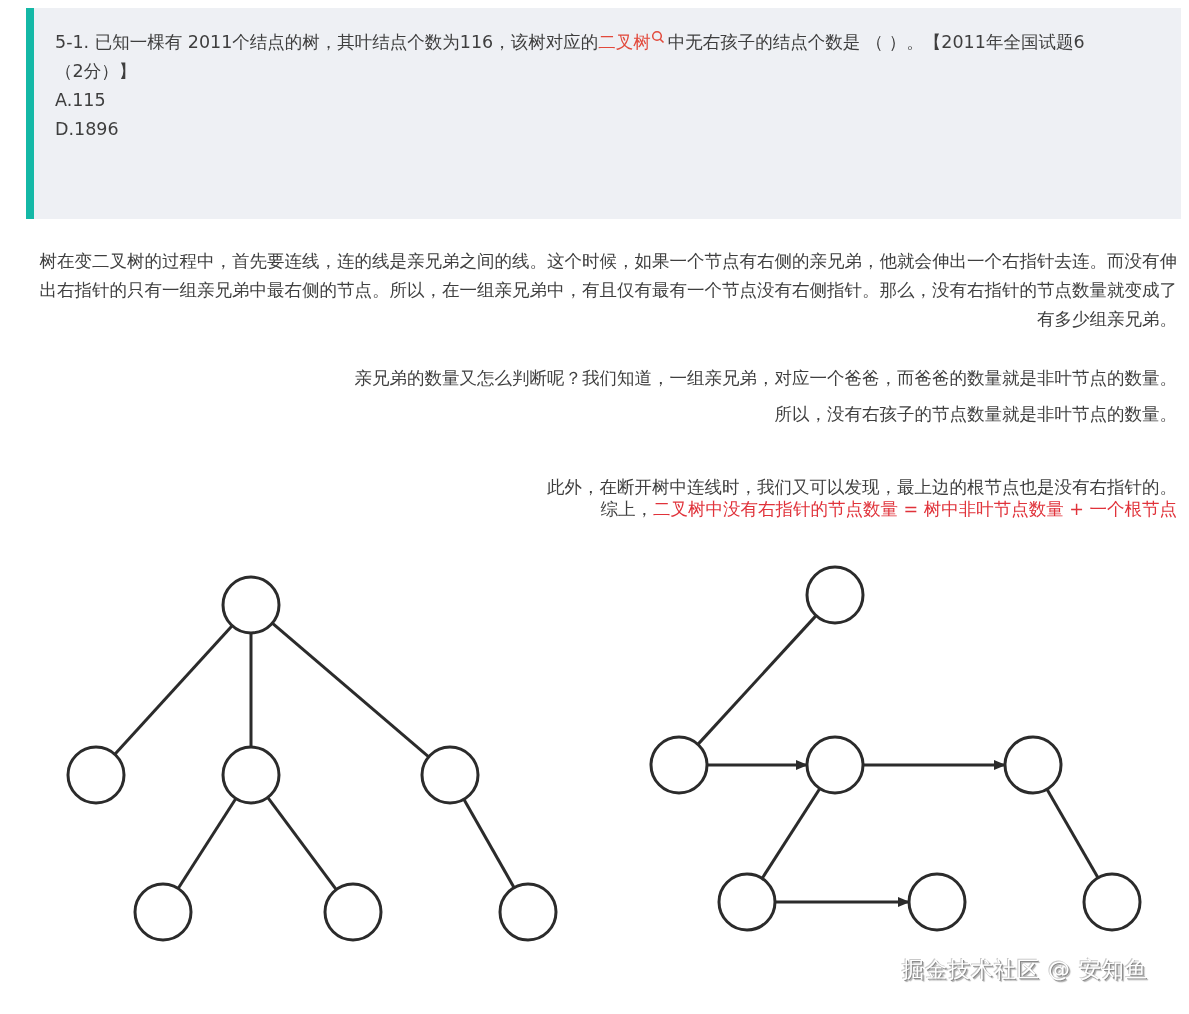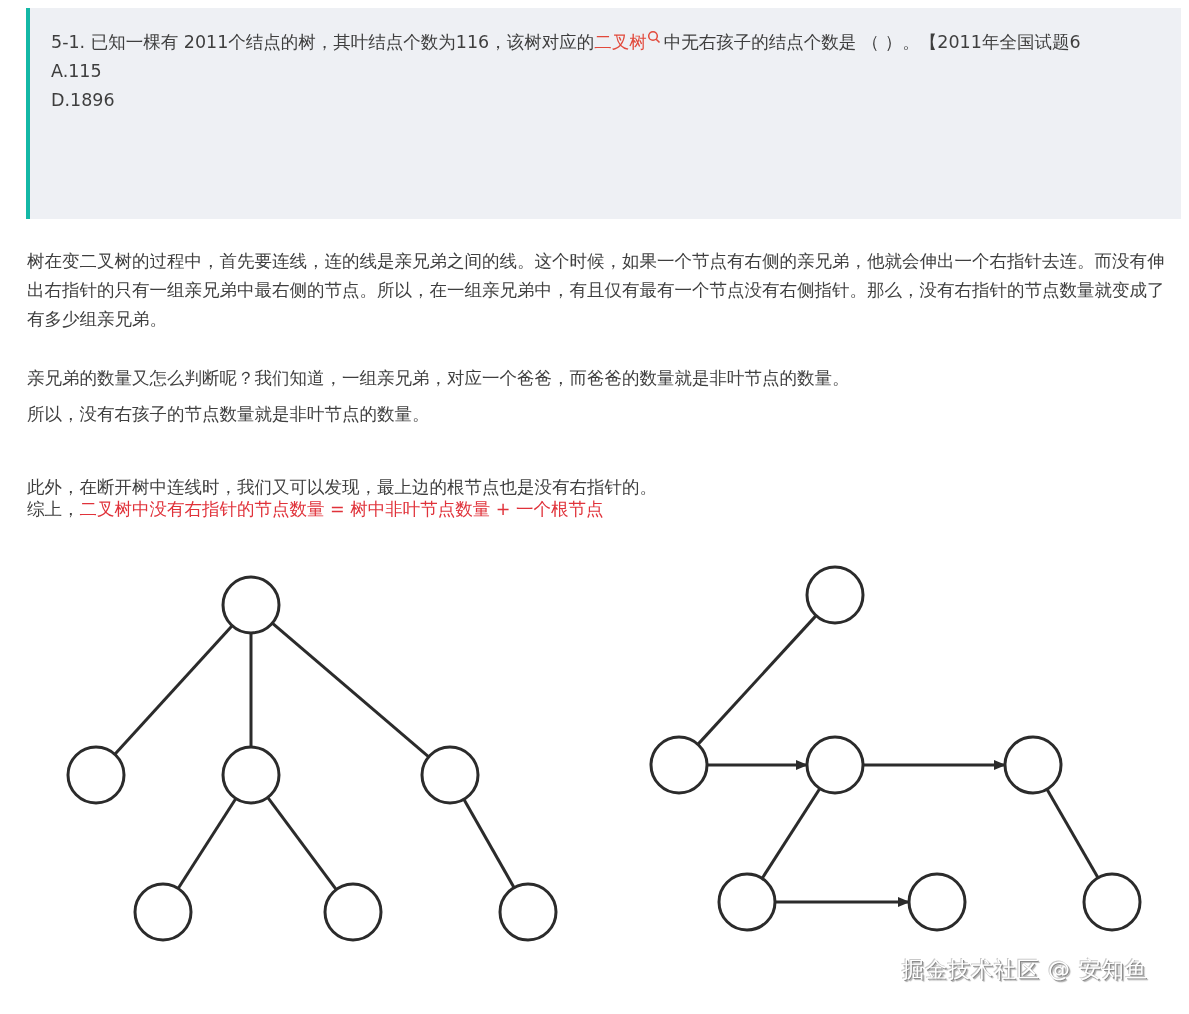--- a/index.html
+++ b/index.html
@@ -15,21 +15,21 @@
     font-family: "DejaVu Sans", "Liberation Sans", sans-serif;
     color: #3f3f3f;
   }
   .quote-box {
     position: absolute;
     left: 26px;
     top: 8px;
     width: 1155px;
     height: 211px;
     background: #eef0f4;
-    border-left: 4px solid #14b8a6;
+    border-left: 8px solid #14b8a6;
     box-sizing: border-box;
     padding: 20px 20px 0 21px;
     font-size: 17.5px;
     line-height: 29px;
     color: #3e3e3e;
   }
   .quote-box .q-line { display: block; }
   .highlight-link { color: #e2493b; }
   .search-glyph {
     display: inline-block;
@@ -41,20 +41,21 @@
   }
   .option { display: block; }
   .para {
     position: absolute;
     left: 27px;
     width: 1150px;
     font-size: 17.5px;
     line-height: 29px;
     color: #3f3f3f;
     margin: 0;
+    text-align: right;
   }
   .emph {
     color: #e0323a;
     font-weight: normal;
   }
   .tree-svg {
     position: absolute;
     left: 0;
     top: 540px;
     width: 1189px;
@@ -71,20 +72,21 @@
   }
 </style>
 </head>
 <body>
 
 <div class="quote-box">
   <span class="q-line"><span>5-1. 已知一棵有 2011个结点的树，其叶结点个数为116，该树对应的</span><span class="highlight-link"><span>二叉树</span><svg class="search-glyph" viewBox="0 0 14 16">
           <circle cx="6" cy="6" r="4.3" fill="none" stroke="#e2493b" stroke-width="1.5"></circle>
           <line x1="9.2" y1="9.2" x2="12.5" y2="12.5" stroke="#e2493b" stroke-width="1.6"></line>
         </svg></span><span>中无右孩子的结点个数是 （ ）。【2011年全国试题6</span></span>
+  <span class="q-line">（2分）】</span>
   <span class="option">A.115</span>
   <span class="option">D.1896</span>
 </div>
 
 <p class="para" style="top:247px;">树在变二叉树的过程中，首先要连线，连的线是亲兄弟之间的线。这个时候，如果一个节点有右侧的亲兄弟，他就会伸出一个右指针去连。而没有伸出右指针的只有一组亲兄弟中最右侧的节点。所以，在一组亲兄弟中，有且仅有最有一个节点没有右侧指针。那么，没有右指针的节点数量就变成了有多少组亲兄弟。</p>
 <p class="para" style="top:352px;margin-top:12px;">亲兄弟的数量又怎么判断呢？我们知道，一组亲兄弟，对应一个爸爸，而爸爸的数量就是非叶节点的数量。</p>
 <p class="para" style="top:400px;">所以，没有右孩子的节点数量就是非叶节点的数量。</p>
 <p class="para" style="top:473px;">此外，在断开树中连线时，我们又可以发现，最上边的根节点也是没有右指针的。</p>
 <p class="para" style="top:495px;"><span>综上，</span><span class="emph">二叉树中没有右指针的节点数量 = 树中非叶节点数量 + 一个根节点</span></p>
 

